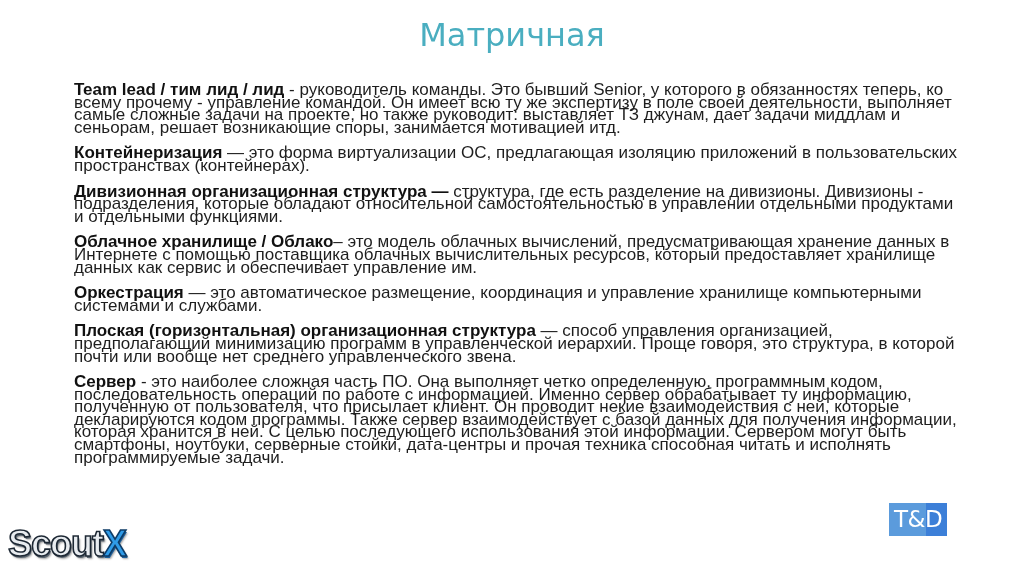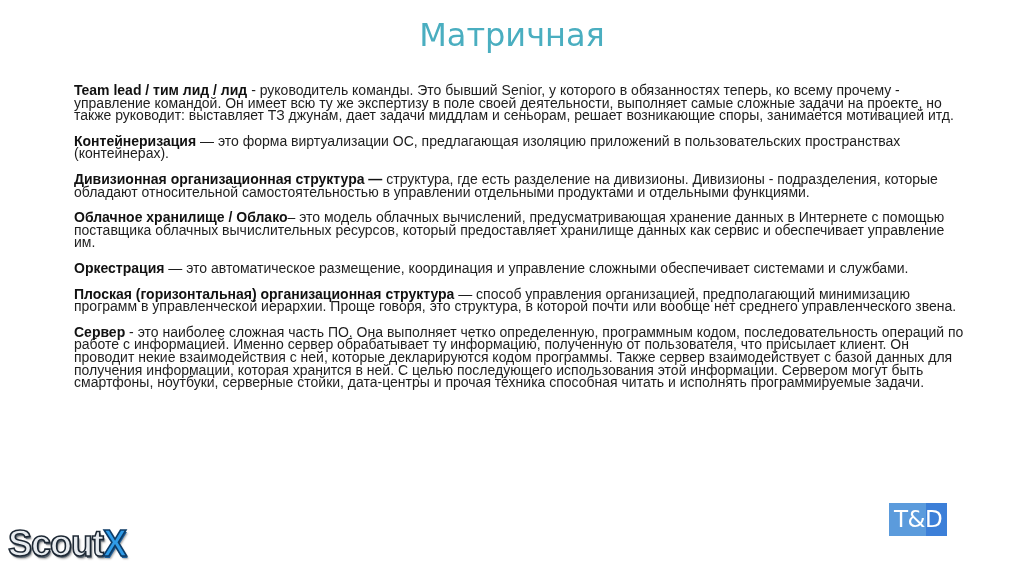--- a/index.html
+++ b/index.html
@@ -8,21 +8,21 @@
     background: #ffffff; position: relative;
     font-family: "Liberation Sans", sans-serif;
   }
   .slide-title {
     position: absolute; left: 0; top: 16px; width: 1024px;
     text-align: center; font-family: "DejaVu Sans", sans-serif;
     font-size: 32px; color: #4aaec0; font-weight: normal; margin: 0;
   }
   .glossary {
     position: absolute; left: 74px; top: 84px; width: 890px;
-    font-size: 14px; line-height: 12.6px; color: #1e1e1e;
+    font-size: 17px; line-height: 12.6px; color: #1e1e1e;
   }
   .entry { margin: 0 0 13px 0; }
   .entry .term { font-weight: bold; color: #111; }
   .logo-scoutx {
     position: absolute; left: 8px; top: 524px; height: 40px;
     font-family: Liberation Sans, sans-serif; font-weight: bold; font-size: 36px;
     letter-spacing: -1px; line-height: 40px;
   }
   .logo-scoutx .scout {
     color: #e8ecf0;
@@ -49,21 +49,21 @@
 </head>
 <body>
 
 <h1 class="slide-title">Матричная</h1>
 
 <div class="glossary">
   <p class="entry"><span class="term">Team lead / тим лид / лид</span><span> - руководитель команды. Это бывший Senior, у которого в обязанностях теперь, ко всему прочему - управление командой. Он имеет всю ту же экспертизу в поле своей деятельности, выполняет самые сложные задачи на проекте, но также руководит: выставляет ТЗ джунам, дает задачи миддлам и сеньорам, решает возникающие споры, занимается мотивацией итд.</span></p>
   <p class="entry"><span class="term">Контейнеризация</span><span> — это форма виртуализации ОС, предлагающая изоляцию приложений в пользовательских пространствах (контейнерах).</span></p>
   <p class="entry"><span class="term">Дивизионная организационная структура —</span><span>  структура, где есть разделение на дивизионы. Дивизионы - подразделения, которые обладают относительной самостоятельностью в управлении отдельными продуктами и отдельными функциями.</span></p>
   <p class="entry"><span class="term">Облачное хранилище / Облако</span><span>– это модель облачных вычислений, предусматривающая хранение данных в Интернете с помощью поставщика облачных вычислительных ресурсов, который предоставляет хранилище данных как сервис и обеспечивает управление им.</span></p>
-  <p class="entry"><span class="term">Оркестрация</span><span> — это автоматическое размещение, координация и управление сложными обеспечивает системами и службами.</span></p>
+  <p class="entry"><span class="term">Оркестрация</span><span> — это автоматическое размещение, координация и управление хранилище компьютерными системами и службами.</span></p>
   <p class="entry"><span class="term">Плоская (горизонтальная) организационная структура</span><span> — способ управления организацией, предполагающий минимизацию программ в управленческой иерархии. Проще говоря, это структура, в которой почти или вообще нет среднего управленческого звена.</span></p>
   <p class="entry"><span class="term">Сервер</span><span> - это наиболее сложная часть ПО. Она выполняет четко определенную, программным кодом, последовательность операций по работе с информацией. Именно сервер обрабатывает ту информацию, полученную от пользователя, что присылает клиент. Он проводит некие взаимодействия с ней, которые декларируются кодом программы. Также сервер взаимодействует с базой данных для получения информации, которая хранится в ней. С целью последующего использования этой информации. Сервером могут быть смартфоны, ноутбуки, серверные стойки, дата-центры и прочая техника способная читать и исполнять программируемые задачи.</span></p>
 </div>
 
 <div class="logo-scoutx">
   <span class="scout">Scout</span><span class="x">X</span>
 </div>
 
 <div class="logo-td">
   <div class="left"></div>

